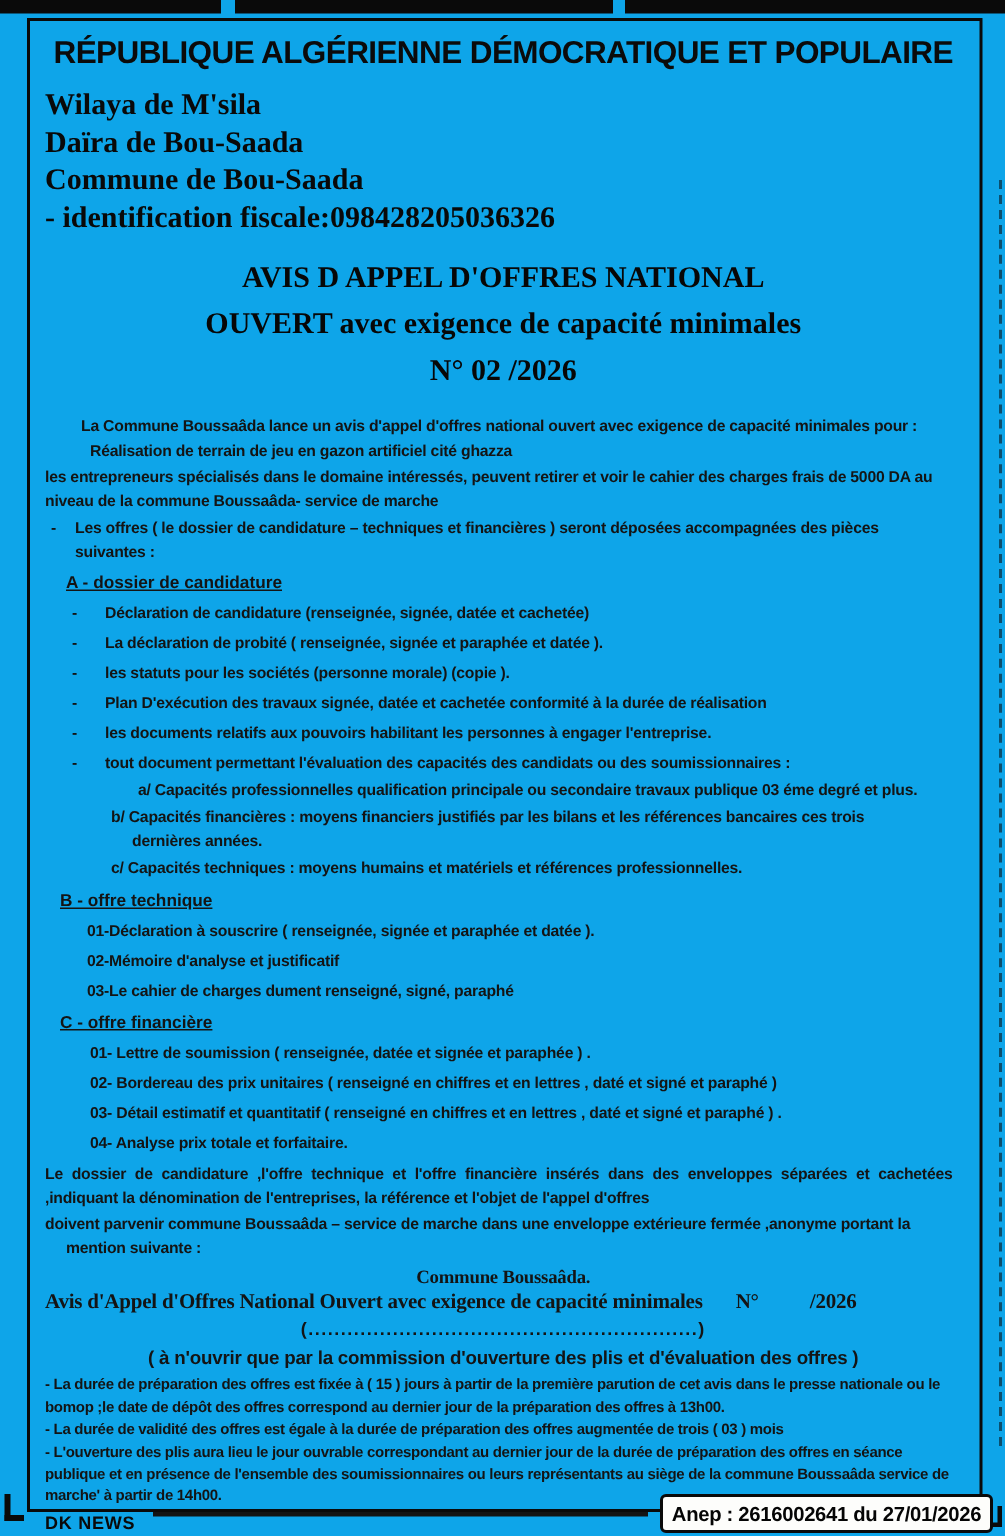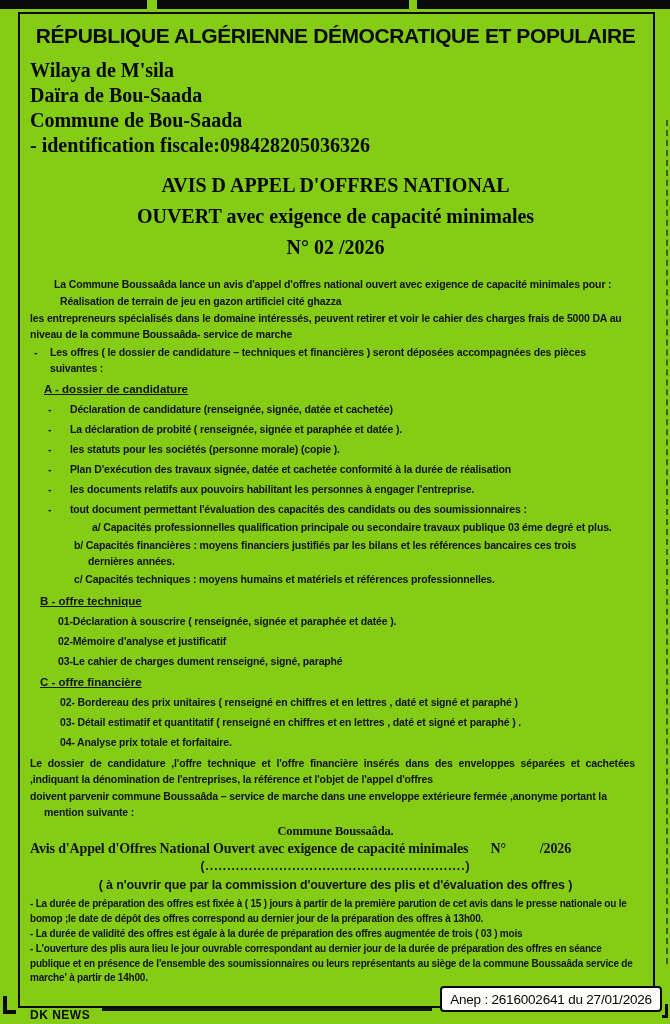--- a/index.html
+++ b/index.html
@@ -1,19 +1,19 @@
 <!DOCTYPE html>
 <html><head>
 <meta charset="utf-8">
 <style>
   * { box-sizing: border-box; margin: 0; padding: 0; }
   html, body { width: 670px; height: 1024px; background: #ffffff; }
   body { font-family: "Liberation Sans", sans-serif; color: #0d0d0d; position: relative; overflow: hidden; }
 
-  .page { position: absolute; inset: 0; background: #84cc16; }
+  .page { position: absolute; inset: 0; background: #0ea5e9; }
 
   
   .top-edge {
     position: absolute; top: 0; left: 0; right: 0; height: 9px;
     background: linear-gradient(90deg,
       #0a0a0a 0 22%, rgba(0,0,0,0) 22% 23.4%,
       #0a0a0a 23.4% 61%, rgba(0,0,0,0) 61% 62.2%,
       #0a0a0a 62.2% 100%);
   }
   .right-edge {
@@ -95,24 +95,24 @@
   }
   .dk-news {
     position: absolute; left: 30px; bottom: 2px;
     font-size: 12px; font-weight: 700; letter-spacing: 0.5px; color: #0a0a0a;
   }
   .footer-line {
     position: absolute; left: 102px; bottom: 13px; width: 330px;
     border-top: 3px solid #141414;
   }
   .anep-box {
-    position: absolute; right: 8px; bottom: 12px; width: 222px; height: 26px;
+    position: absolute; right: 8px; bottom: 2px; width: 222px; height: 26px;
     border: 2.5px solid #0a0a0a; border-radius: 4px;
     display: flex; align-items: center; justify-content: center;
-    font-size: 13.5px; font-weight: 400; letter-spacing: -0.2px;
+    font-size: 13.5px; font-weight: 700; letter-spacing: -0.2px;
     background: #fdfdfb; color: #050505;
   }
   .bottom-right-mark {
     position: absolute; right: 2px; bottom: 6px; width: 6px; height: 14px;
     border-right: 3px solid #0a0a0a; border-bottom: 3px solid #0a0a0a;
   }
 </style>
 </head>
 <body>
 
@@ -185,20 +185,21 @@
 
       <div class="sec-heading b">B -  offre technique</div>
       <div class="list-b">
         <p>01-Déclaration à souscrire ( renseignée, signée et paraphée  et datée ).</p>
         <p>02-Mémoire d'analyse et justificatif</p>
         <p>03-Le cahier de charges dument renseigné, signé, paraphé</p>
       </div>
 
       <div class="sec-heading c">C - offre financière</div>
       <div class="list-c">
+        <p>01- Lettre de soumission ( renseignée, datée et signée et paraphée ) .</p>
         <p>02- Bordereau des prix unitaires ( renseigné en chiffres et en lettres , daté et signé et paraphé )</p>
         <p>03- Détail estimatif et quantitatif ( renseigné en chiffres et en lettres , daté et signé et paraphé ) .</p>
         <p>04- Analyse prix totale et forfaitaire.</p>
       </div>
 
       <p class="closing-1">Le  dossier  de  candidature  ,l'offre  technique  et  l'offre  financière  insérés  dans  des  enveloppes  séparées  et  cachetées ,indiquant  la  dénomination  de  l'entreprises,  la  référence  et  l'objet  de  l'appel  d'offres</p>
       <p class="closing-2">doivent parvenir commune Boussaâda – service de marche dans une enveloppe extérieure fermée ,anonyme portant la mention suivante :</p>
 
       <div class="envelope">
         <p class="env-org">Commune Boussaâda.</p>

